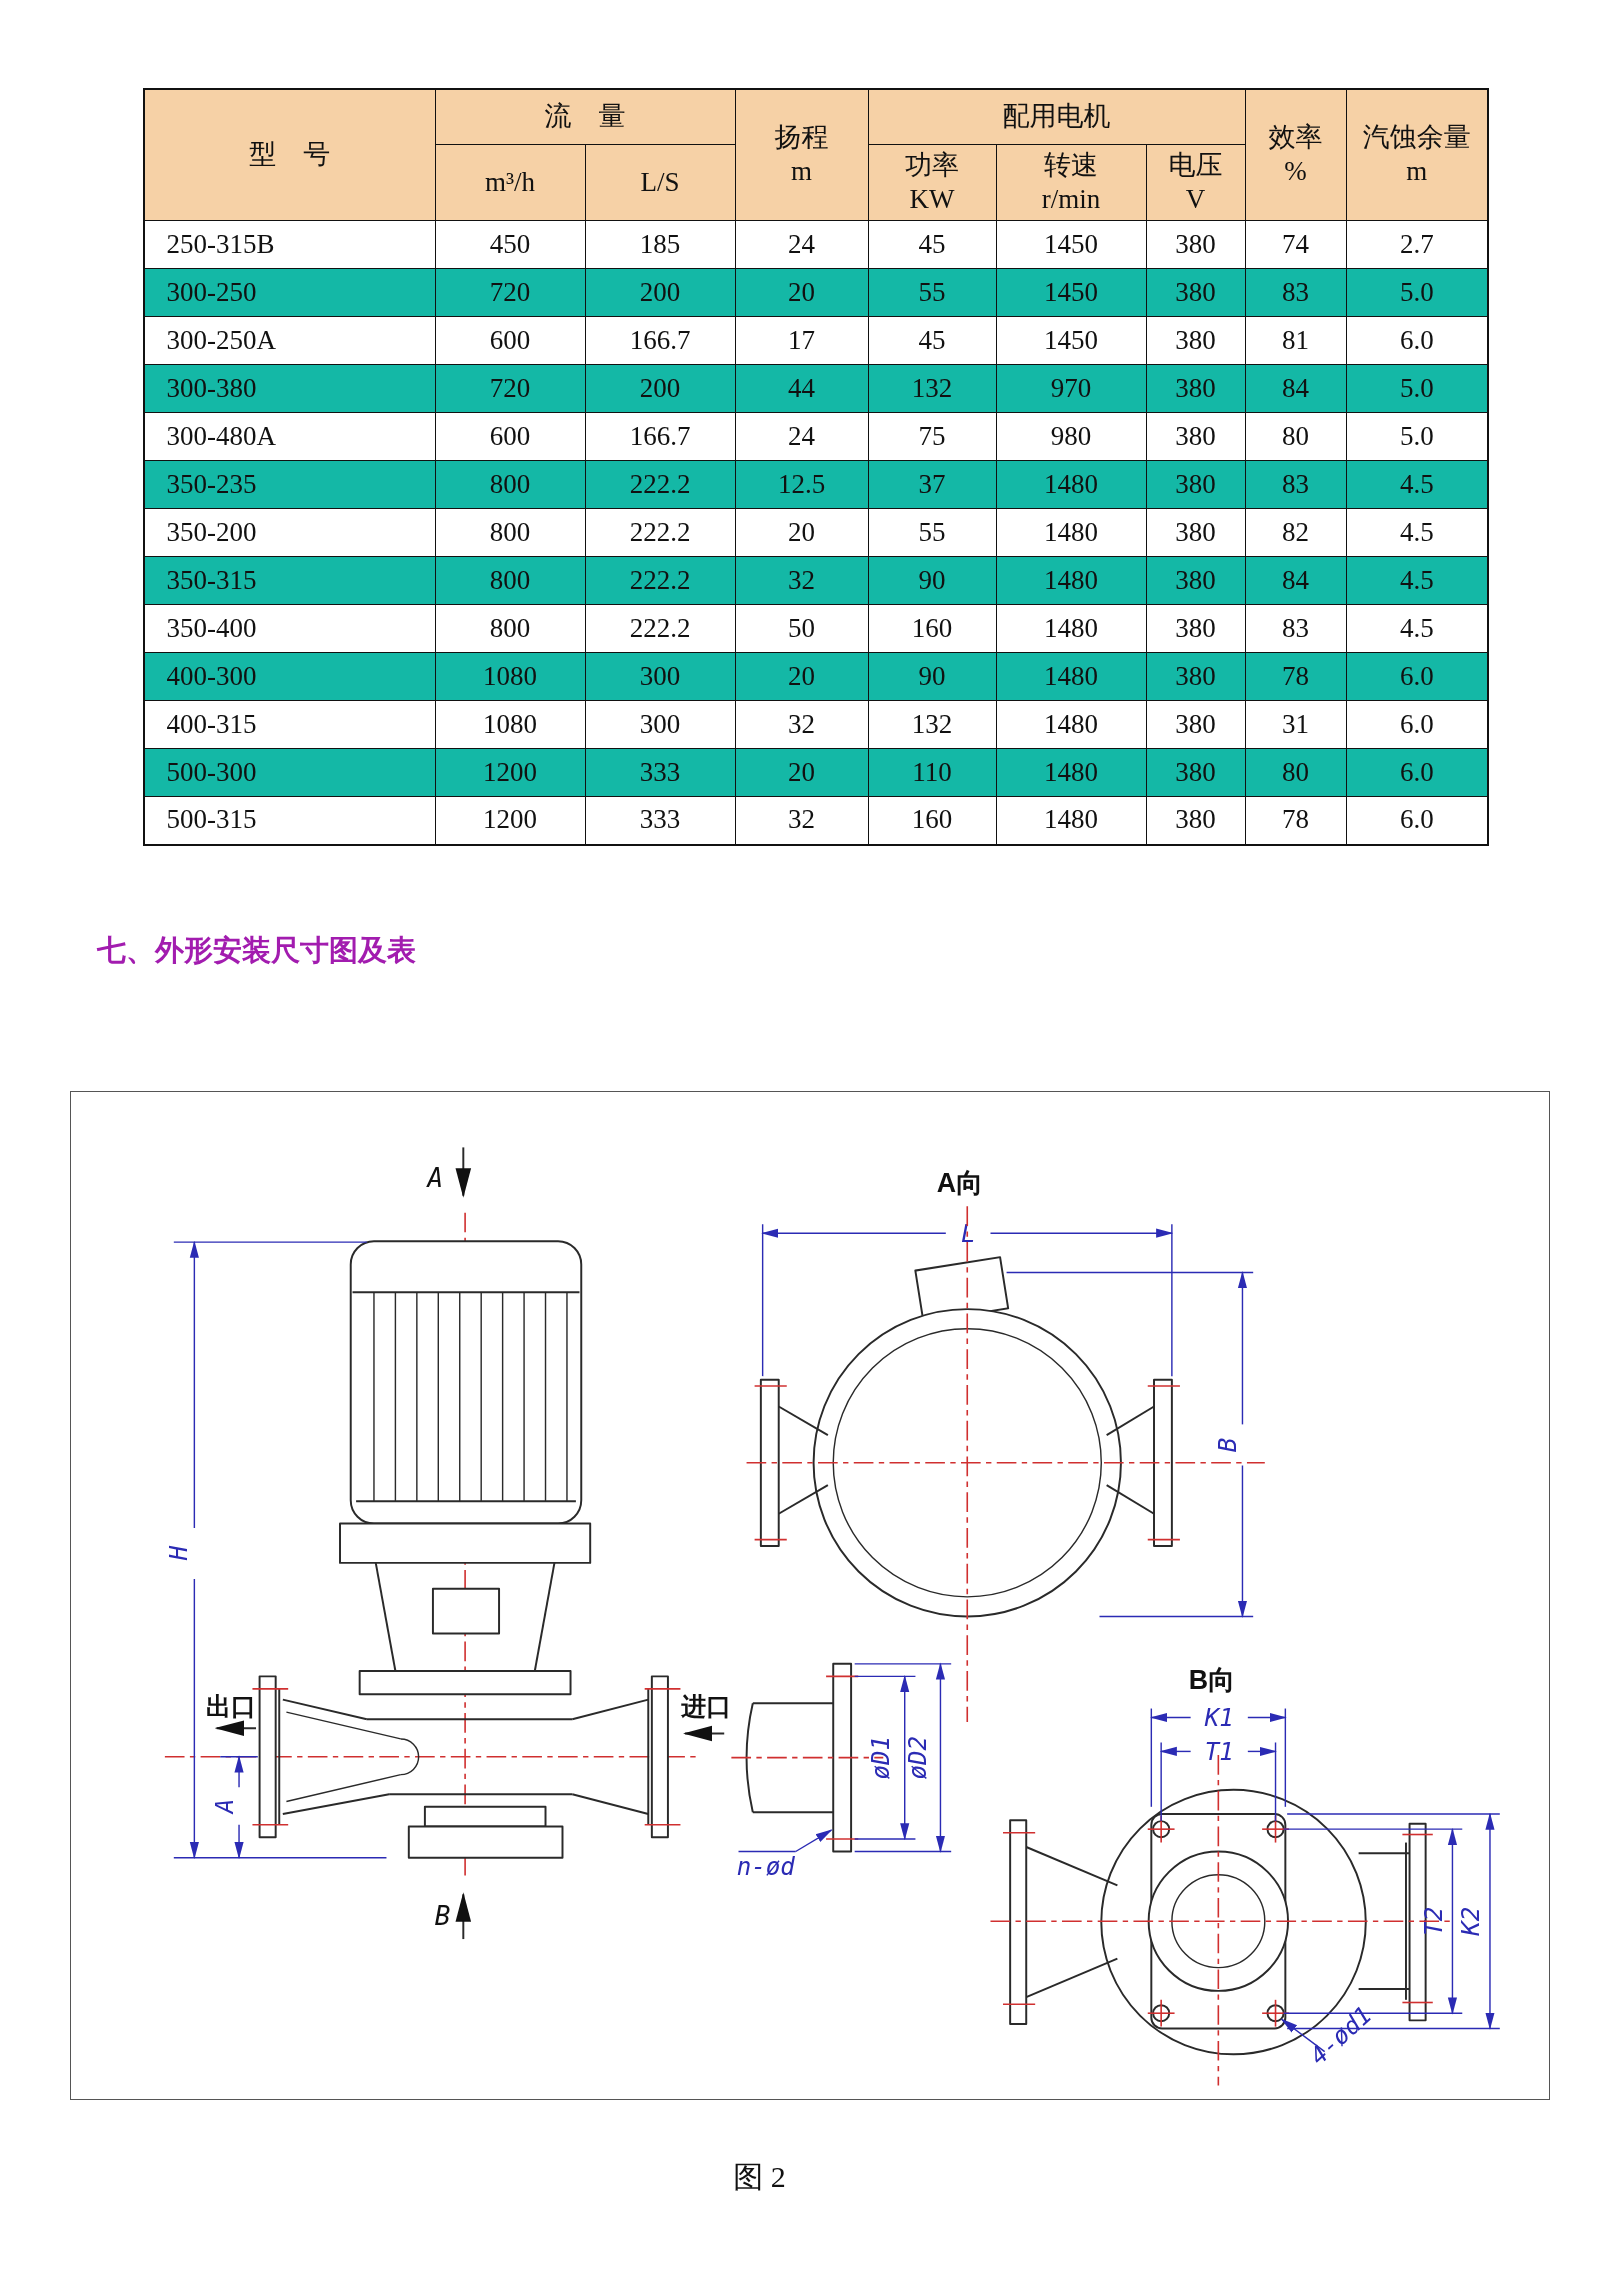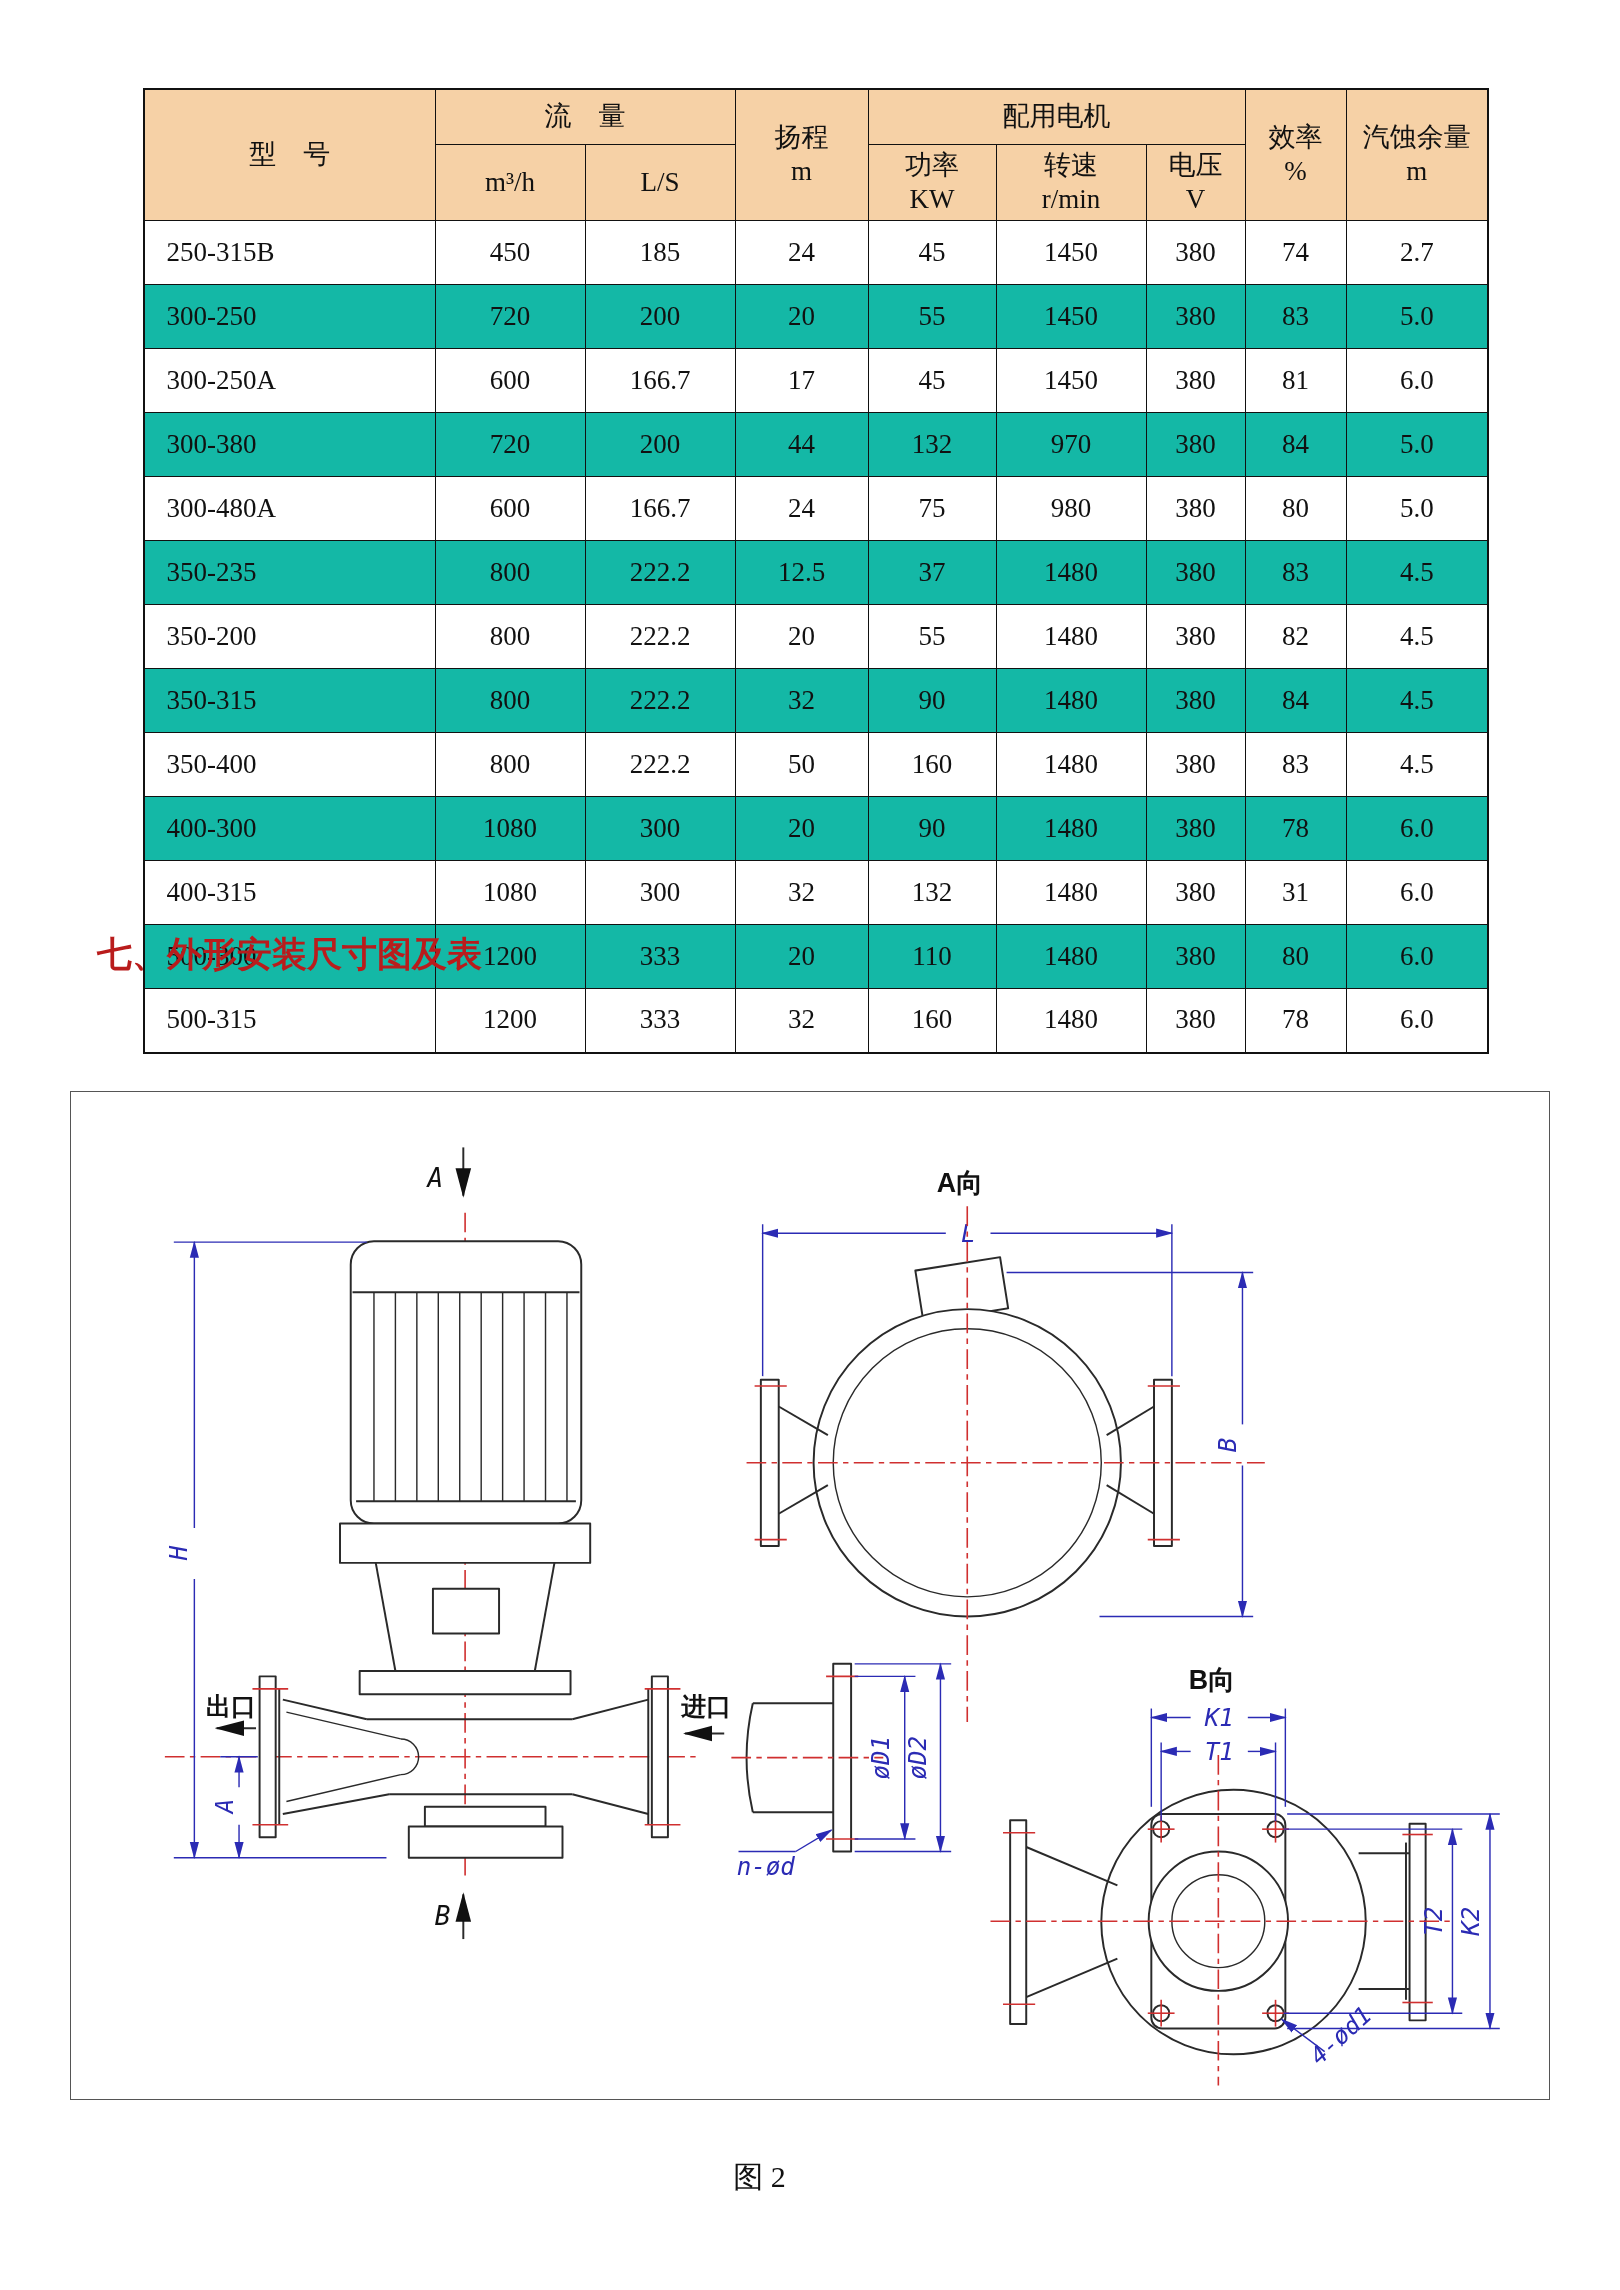--- a/index.html
+++ b/index.html
@@ -7,27 +7,27 @@
         font-family:"Liberation Serif","DejaVu Serif",serif;color:#111;}
 
   
   table.spec{position:absolute;left:143px;top:88px;width:1343px;border-collapse:collapse;
              table-layout:fixed;border:2.7px solid #111;}
   table.spec th,table.spec td{border:1.8px solid #111;text-align:center;vertical-align:middle;
              font-size:27px;white-space:pre-line;line-height:1.25;padding:0;}
   table.spec thead th{background:#f6d1a6;font-weight:normal;}
   table.spec tr.h1 th{height:54px;}
   table.spec tr.h2 th{height:75px;}
-  table.spec tbody tr{height:64px;background:#ffffff;}
+  table.spec tbody tr{height:48px;background:#ffffff;}
   table.spec tbody tr.alt{background:#14b8a6;}
   table.spec td.model, table.spec tbody td:first-child{text-align:left;padding-left:21.5px;}
 
   
   .heading{position:absolute;left:97px;top:931px;font-family:"Liberation Sans","DejaVu Sans",sans-serif;
-           font-weight:bold;font-size:35px;color:#b91c1c;}
+           font-weight:bold;font-size:29px;color:#a21caf;}
 
   
   .figure-box{position:absolute;left:70px;top:1091px;width:1480px;height:1009px;
               border:1.8px solid #555;box-sizing:border-box;background:#fff;}
   .figure-box svg{width:100%;height:100%;display:block;}
   .caption{position:absolute;left:16px;top:2157px;width:1487px;text-align:center;font-size:30px;color:#111;}
 
   
   .ln{stroke:#2a2a2a;stroke-width:2.2;fill:none;stroke-linejoin:round;}
   .lnw{stroke:#2a2a2a;stroke-width:2.2;fill:#ffffff;stroke-linejoin:round;}

